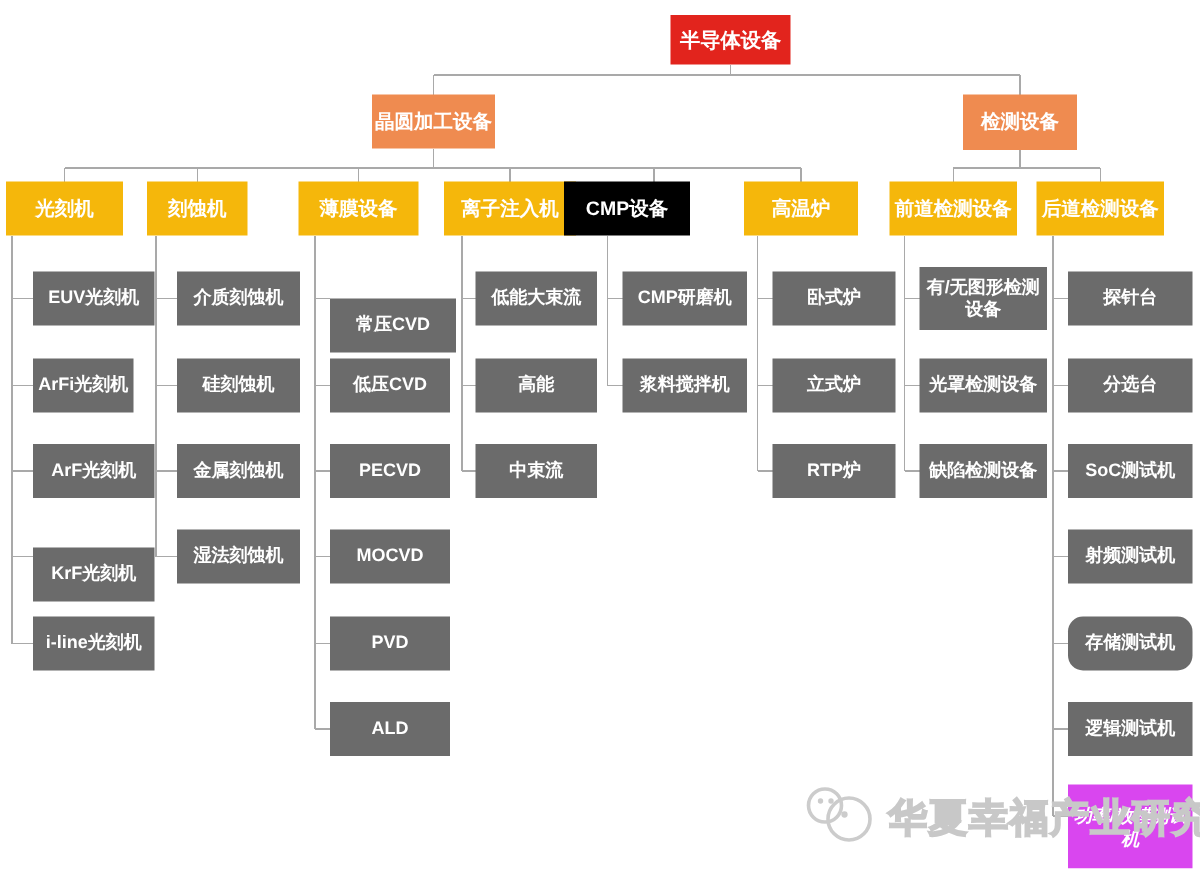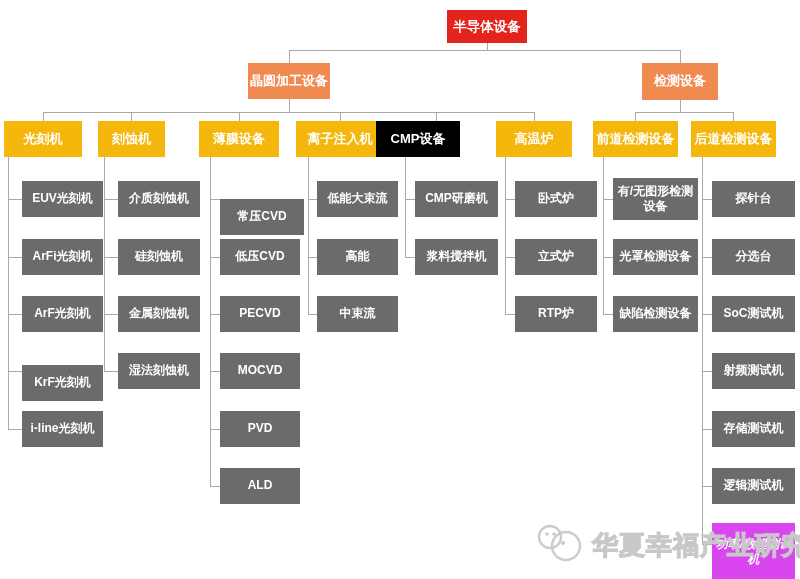--- a/index.html
+++ b/index.html
@@ -98,21 +98,21 @@
       <div class="node branch" style="left: 642px; top: 63px; width: 76px; height: 37px; background: rgb(239, 139, 80);">检测设备</div>
       <div class="node cat" style="left: 4px; top: 121px; width: 78px; height: 36px; background: rgb(245, 183, 11);">光刻机</div>
       <div class="node cat" style="left: 98px; top: 121px; width: 67px; height: 36px; background: rgb(245, 183, 11);">刻蚀机</div>
       <div class="node cat" style="left: 199px; top: 121px; width: 80px; height: 36px; background: rgb(245, 183, 11);">薄膜设备</div>
       <div class="node cat" style="left: 296px; top: 121px; width: 88px; height: 36px; background: rgb(245, 183, 11);">离子注入机</div>
       <div class="node cat" style="left: 376px; top: 121px; width: 84px; height: 36px; background: #000000;">CMP设备</div>
       <div class="node cat" style="left: 496px; top: 121px; width: 76px; height: 36px; background: rgb(245, 183, 11);">高温炉</div>
       <div class="node cat" style="left: 593px; top: 121px; width: 85px; height: 36px; background: rgb(245, 183, 11);">前道检测设备</div>
       <div class="node cat" style="left: 691px; top: 121px; width: 85px; height: 36px; background: rgb(245, 183, 11);">后道检测设备</div>
       <div class="node item" style="left: 22px; top: 181px; width: 81px; height: 36px; background: rgb(107, 107, 107);">EUV光刻机</div>
-      <div class="node item" style="left: 22px; top: 239px; width: 81px; height: 36px; background: rgb(107, 107, 107);">ArFi光刻机</div>
+      <div class="node item" style="left: 22px; top: 239px; width: 67px; height: 36px; background: rgb(107, 107, 107);">ArFi光刻机</div>
       <div class="node item" style="left: 22px; top: 296px; width: 81px; height: 36px; background: rgb(107, 107, 107);">ArF光刻机</div>
       <div class="node item" style="left: 22px; top: 353px; width: 81px; height: 36px; background: rgb(107, 107, 107); margin-top: 12px;">KrF光刻机</div>
       <div class="node item" style="left: 22px; top: 411px; width: 81px; height: 36px; background: rgb(107, 107, 107);">i-line光刻机</div>
       <div class="node item" style="left: 118px; top: 181px; width: 82px; height: 36px; background: rgb(107, 107, 107);">介质刻蚀机</div>
       <div class="node item" style="left: 118px; top: 239px; width: 82px; height: 36px; background: rgb(107, 107, 107);">硅刻蚀机</div>
       <div class="node item" style="left: 118px; top: 296px; width: 82px; height: 36px; background: rgb(107, 107, 107);">金属刻蚀机</div>
       <div class="node item" style="left: 118px; top: 353px; width: 82px; height: 36px; background: rgb(107, 107, 107);">湿法刻蚀机</div>
       <div class="node item" style="left: 220px; top: 199px; width: 84px; height: 36px; background: rgb(107, 107, 107);">常压CVD</div>
       <div class="node item" style="left: 220px; top: 239px; width: 80px; height: 36px; background: rgb(107, 107, 107);">低压CVD</div>
       <div class="node item" style="left: 220px; top: 296px; width: 80px; height: 36px; background: rgb(107, 107, 107);">PECVD</div>
@@ -127,21 +127,21 @@
       <div class="node item" style="left: 515px; top: 181px; width: 82px; height: 36px; background: rgb(107, 107, 107);">卧式炉</div>
       <div class="node item" style="left: 515px; top: 239px; width: 82px; height: 36px; background: rgb(107, 107, 107);">立式炉</div>
       <div class="node item" style="left: 515px; top: 296px; width: 82px; height: 36px; background: rgb(107, 107, 107);">RTP炉</div>
       <div class="node item tall" style="left: 613px; top: 178px; width: 85px; height: 42px; background: rgb(107, 107, 107);">有/无图形检测设备</div>
       <div class="node item" style="left: 613px; top: 239px; width: 85px; height: 36px; background: rgb(107, 107, 107);">光罩检测设备</div>
       <div class="node item" style="left: 613px; top: 296px; width: 85px; height: 36px; background: rgb(107, 107, 107);">缺陷检测设备</div>
       <div class="node item" style="left: 712px; top: 181px; width: 83px; height: 36px; background: rgb(107, 107, 107);">探针台</div>
       <div class="node item" style="left: 712px; top: 239px; width: 83px; height: 36px; background: rgb(107, 107, 107);">分选台</div>
       <div class="node item" style="left: 712px; top: 296px; width: 83px; height: 36px; background: rgb(107, 107, 107);">SoC测试机</div>
       <div class="node item" style="left: 712px; top: 353px; width: 83px; height: 36px; background: rgb(107, 107, 107);">射频测试机</div>
-      <div class="node item" style="left: 712px; top: 411px; width: 83px; height: 36px; background: rgb(107, 107, 107);">存储测试机</div>
+      <div class="node item" style="left: 712px; top: 411px; width: 83px; height: 36px; background: rgb(107, 107, 107); border-radius: 10px;">存储测试机</div>
       <div class="node item" style="left: 712px; top: 468px; width: 83px; height: 36px; background: rgb(107, 107, 107);">逻辑测试机</div>
       <div class="node item tall" style="left: 712px; top: 523px; width: 83px; height: 58px; background: #d946ef; font-style: italic;">功率/数模测试机</div>
     </div>
 
   <div class="watermark">
     <svg width="58" height="50" viewBox="0 0 58 50">
       <circle cx="20" cy="19" r="11" fill="none" stroke="#cccccc" stroke-width="2.4"></circle>
       <circle cx="36" cy="28" r="14" fill="none" stroke="#cccccc" stroke-width="2.4"></circle>
       <circle cx="17" cy="16" r="1.8" fill="#cccccc"></circle>
       <circle cx="24" cy="16" r="1.8" fill="#cccccc"></circle>

